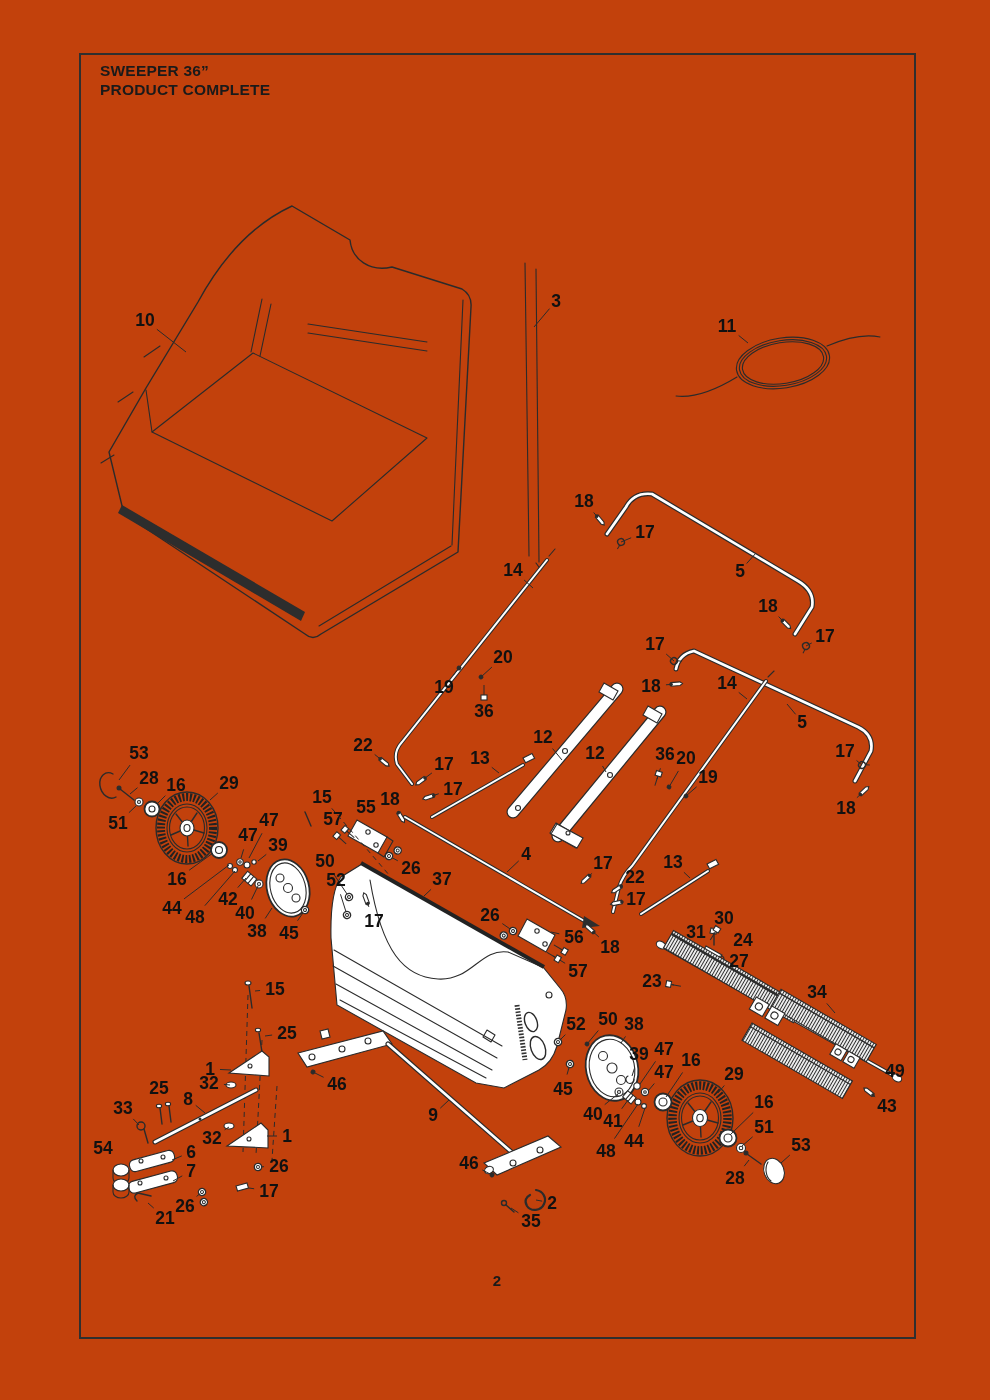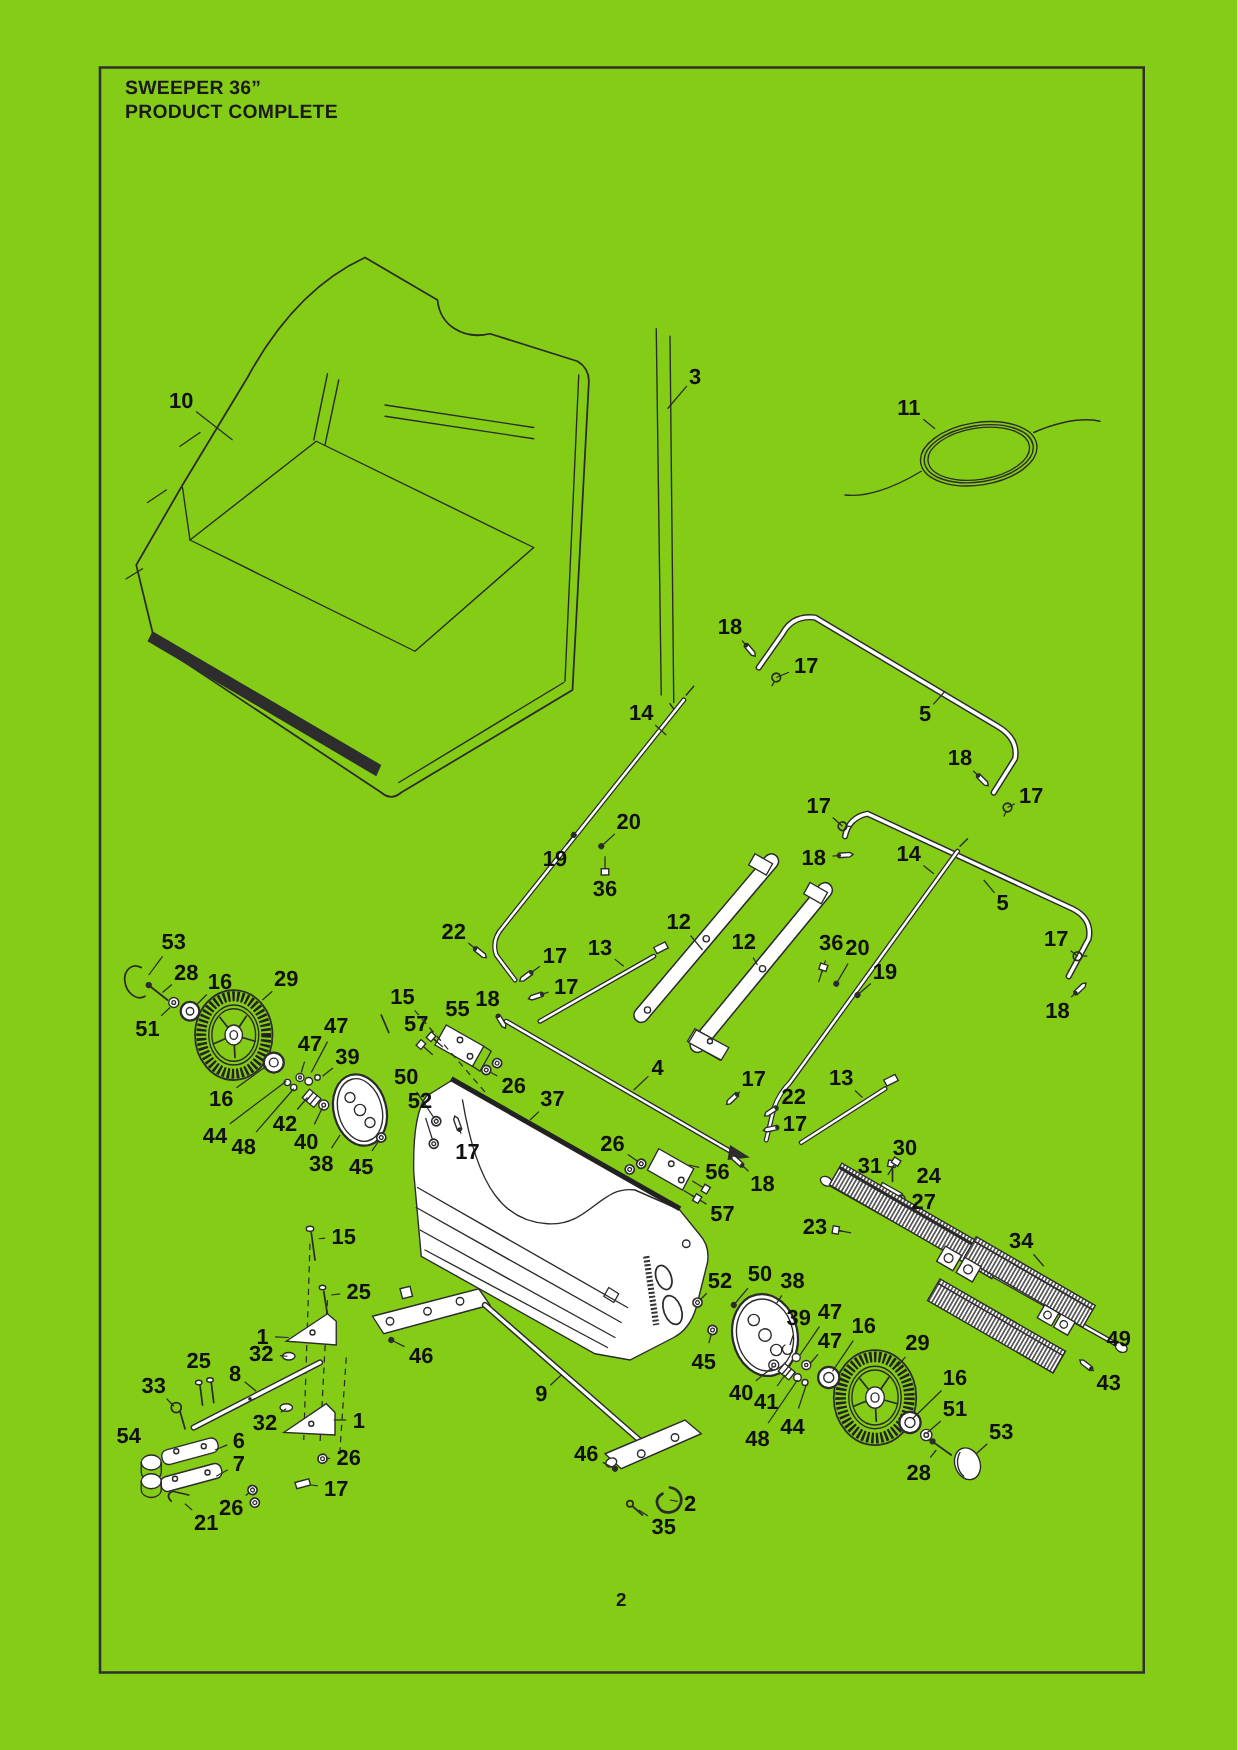--- a/index.html
+++ b/index.html
@@ -1,16 +1,16 @@
 <!DOCTYPE html>
 <html><head>
 <meta charset="utf-8">
 <style>
   html,body{margin:0;padding:0;background:#fff;}
-  .page{position:relative;width:990px;height:1400px;background:#84cc16;overflow:hidden;
+  .page{position:relative;width:990px;height:1400px;background:#c2410c;overflow:hidden;
         font-family:"Liberation Sans",sans-serif;}
   .page svg{position:absolute;left:0;top:0;}
   .doc-title{position:absolute;left:100px;top:61px;font-weight:bold;font-size:15.5px;
              line-height:19px;color:#1a1a1a;letter-spacing:.2px;white-space:pre;}
   .page-num{position:absolute;left:472px;top:1272px;width:50px;text-align:center;
             font-weight:bold;font-size:15px;color:#1a1a1a;}
   
   .ln{stroke:#2b2b2b;stroke-width:1.1;fill:none;stroke-linecap:round;stroke-linejoin:round}
   .ln14{stroke:#2b2b2b;stroke-width:1.4;fill:none;stroke-linecap:round;stroke-linejoin:round}
   .tubo{stroke:#2b2b2b;stroke-width:5;fill:none;stroke-linecap:round;stroke-linejoin:round}

